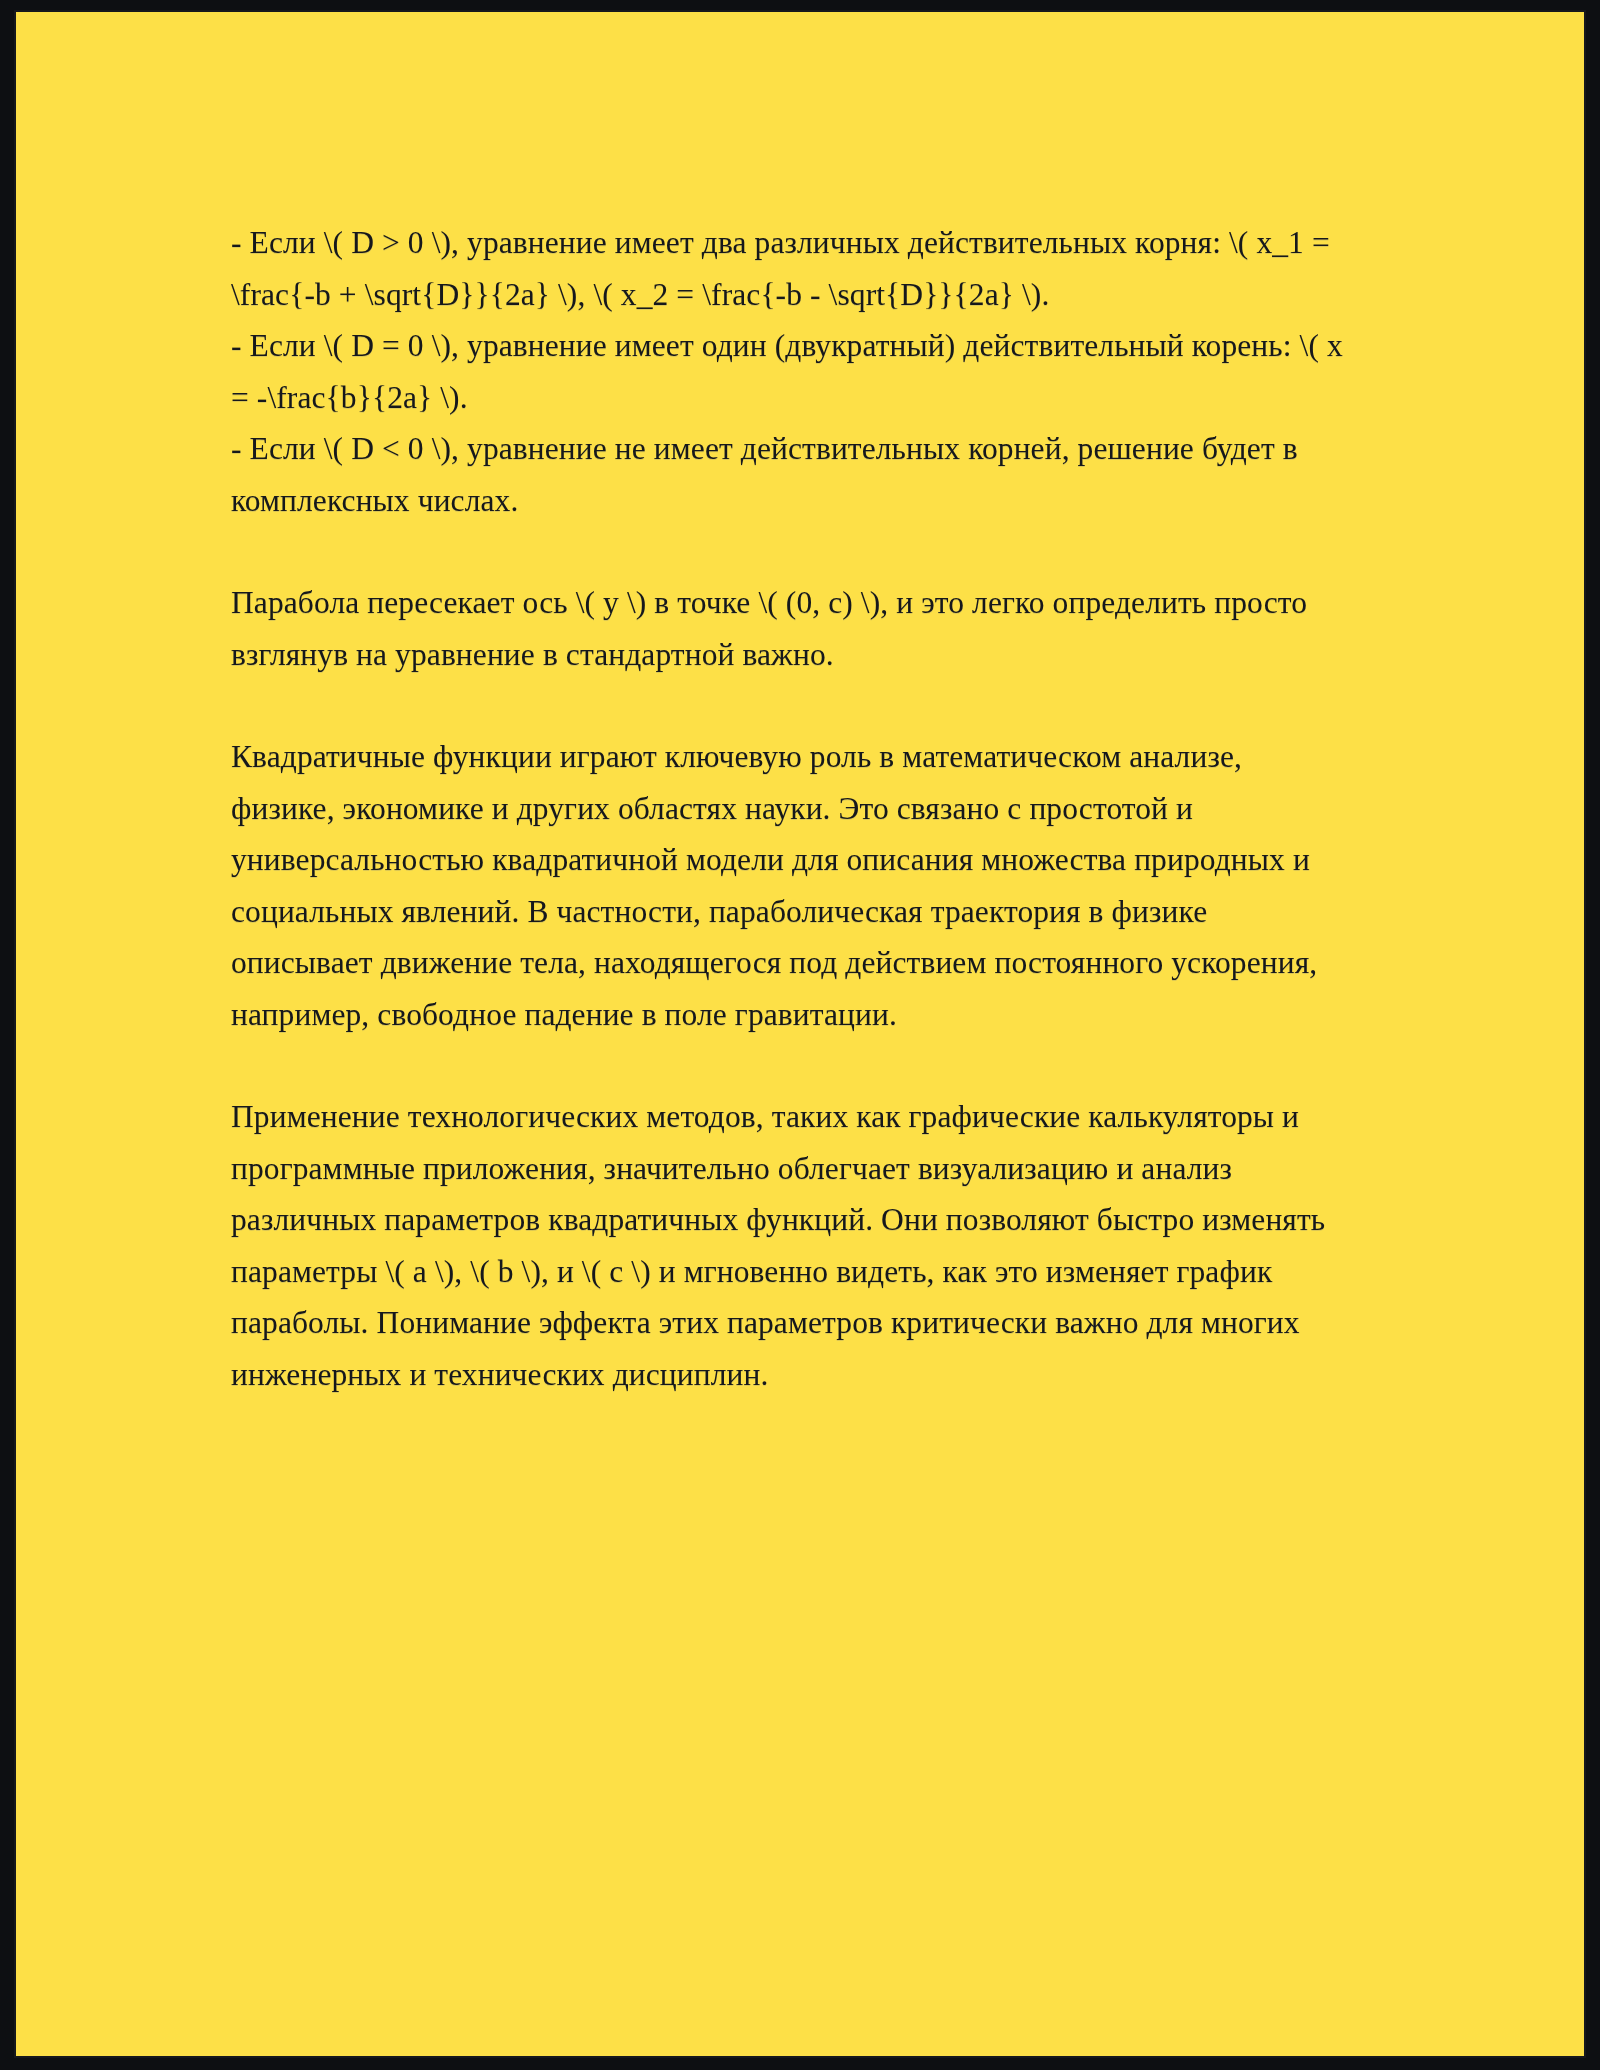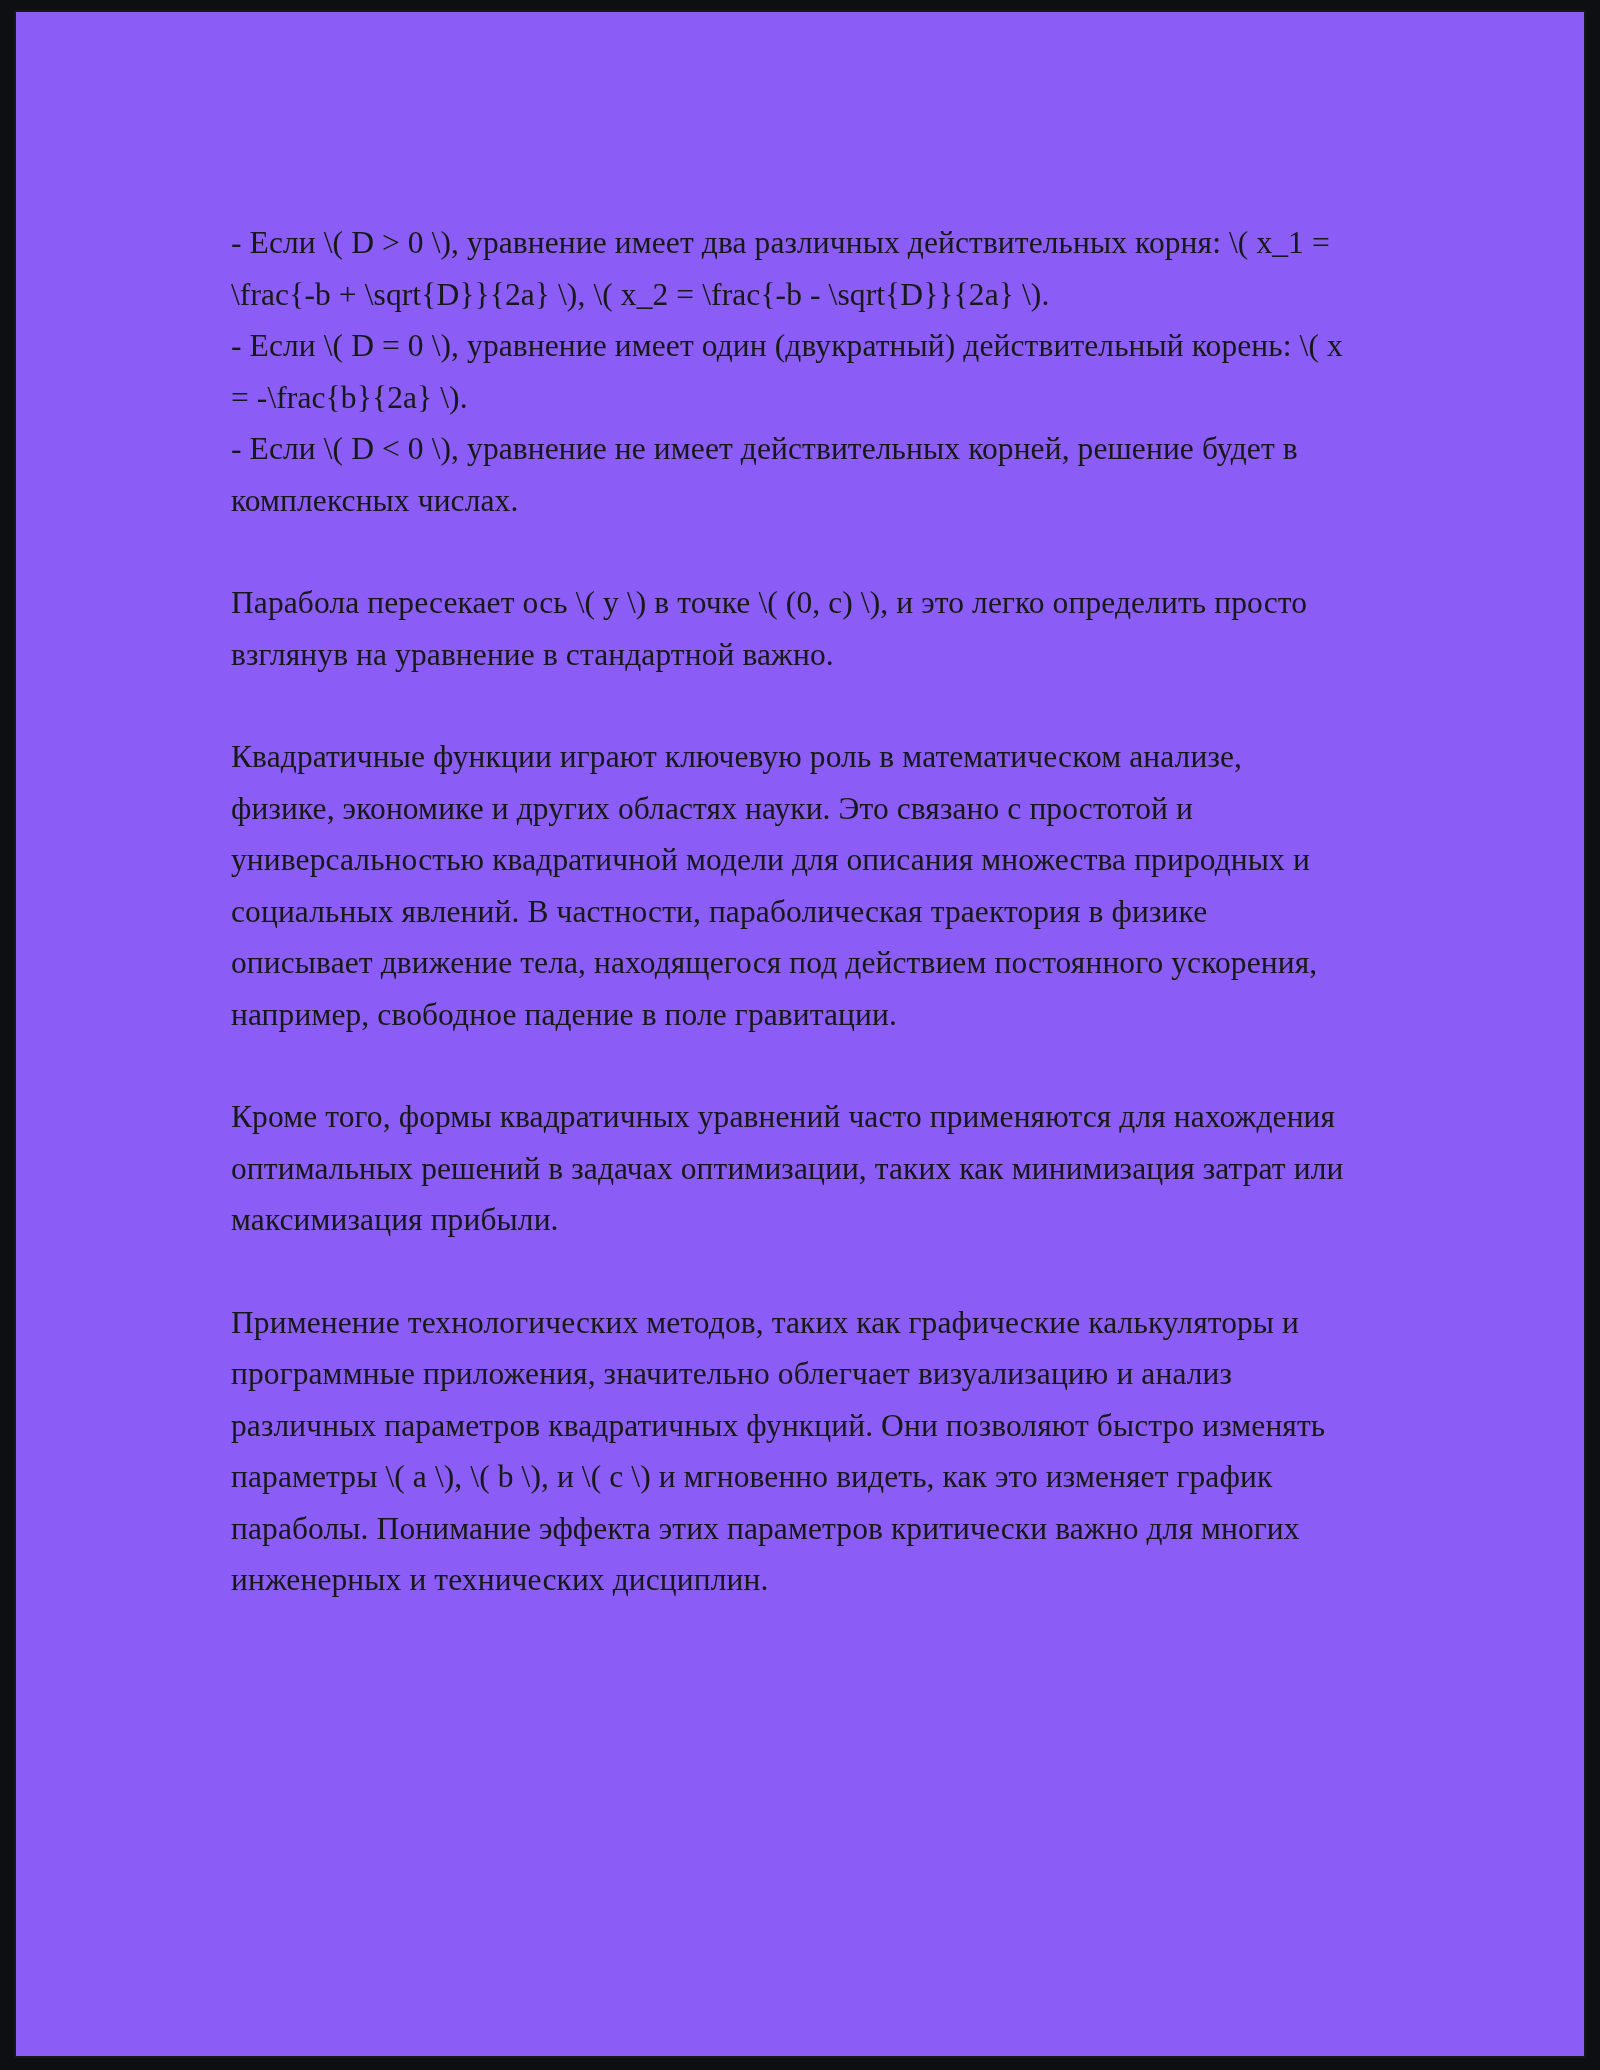--- a/index.html
+++ b/index.html
@@ -24,21 +24,21 @@
     box-sizing: border-box;
     background: #0d0f12;
     padding: 10px 14px 12px 14px;
   }
 
   #page-sheet {
     position: relative;
     width: 100%;
     height: 100%;
     box-sizing: border-box;
-    background: #8b5cf6;
+    background: #fde047;
     border: 2px solid #16181c;
     overflow: hidden;
   }
 
   #text-column {
     position: absolute;
     left: 215px;
     top: 205px;
     width: 1120px;
   }
@@ -70,19 +70,18 @@
     <div id="text-column">
 
       <p class="para soft-shadow">- Если \( D &gt; 0 \), уравнение имеет два различных действительных корня: \( x_1 = \frac{-b + \sqrt{D}}{2a} \), \( x_2 = \frac{-b - \sqrt{D}}{2a} \).
 - Если \( D = 0 \), уравнение имеет один (двукратный) действительный корень: \( x = -\frac{b}{2a} \).
 - Если \( D &lt; 0 \), уравнение не имеет действительных корней, решение будет в комплексных числах.</p>
 
       <p class="para gap soft-shadow">Парабола пересекает ось \( y \) в точке \( (0, c) \), и это легко определить просто взглянув на уравнение в стандартной важно.</p>
 
       <p class="para gap soft-shadow">Квадратичные функции играют ключевую роль в математическом анализе, физике, экономике и других областях науки. Это связано с простотой и универсальностью квадратичной модели для описания множества природных и социальных явлений. В частности, параболическая траектория в физике описывает движение тела, находящегося под действием постоянного ускорения, например, свободное падение в поле гравитации.</p>
 
-      <p class="para gap soft-shadow">Кроме того, формы квадратичных уравнений часто применяются для нахождения оптимальных решений в задачах оптимизации, таких как минимизация затрат или максимизация прибыли.</p>
 
       <p class="para gap soft-shadow">Применение технологических методов, таких как графические калькуляторы и программные приложения, значительно облегчает визуализацию и анализ различных параметров квадратичных функций. Они позволяют быстро изменять параметры \( a \), \( b \), и \( c \) и мгновенно видеть, как это изменяет график параболы. Понимание эффекта этих параметров критически важно для многих инженерных и технических дисциплин.</p>
 
     </div>
   </div>
 </div>
 
 </body></html>

